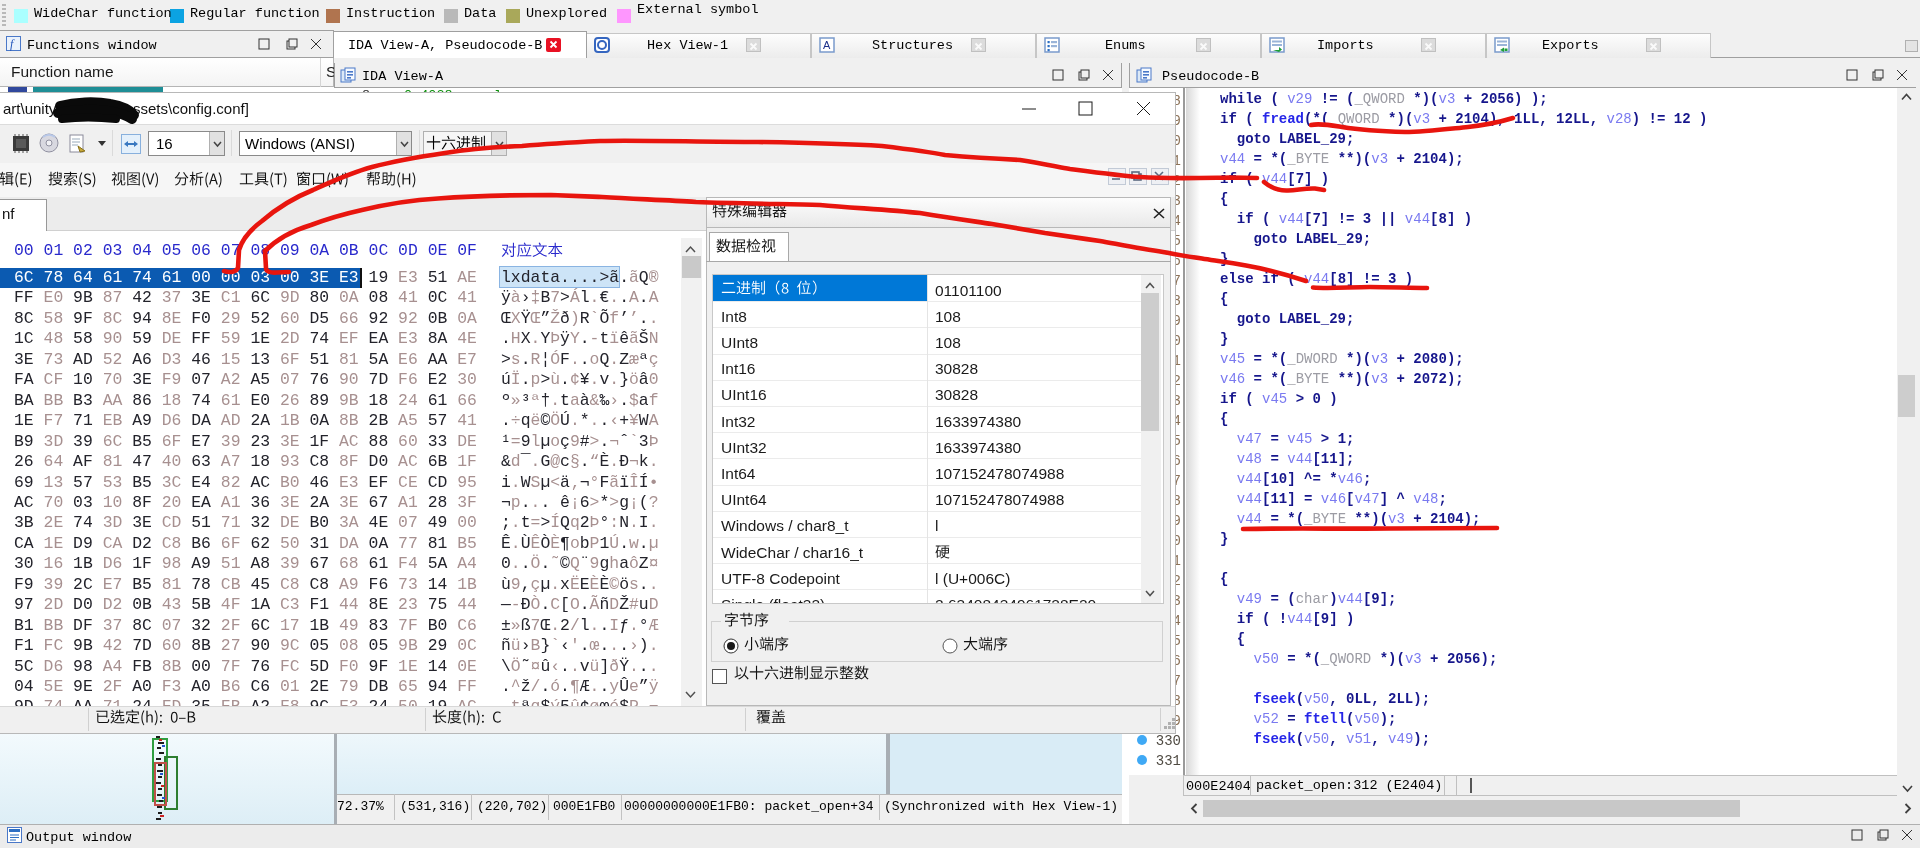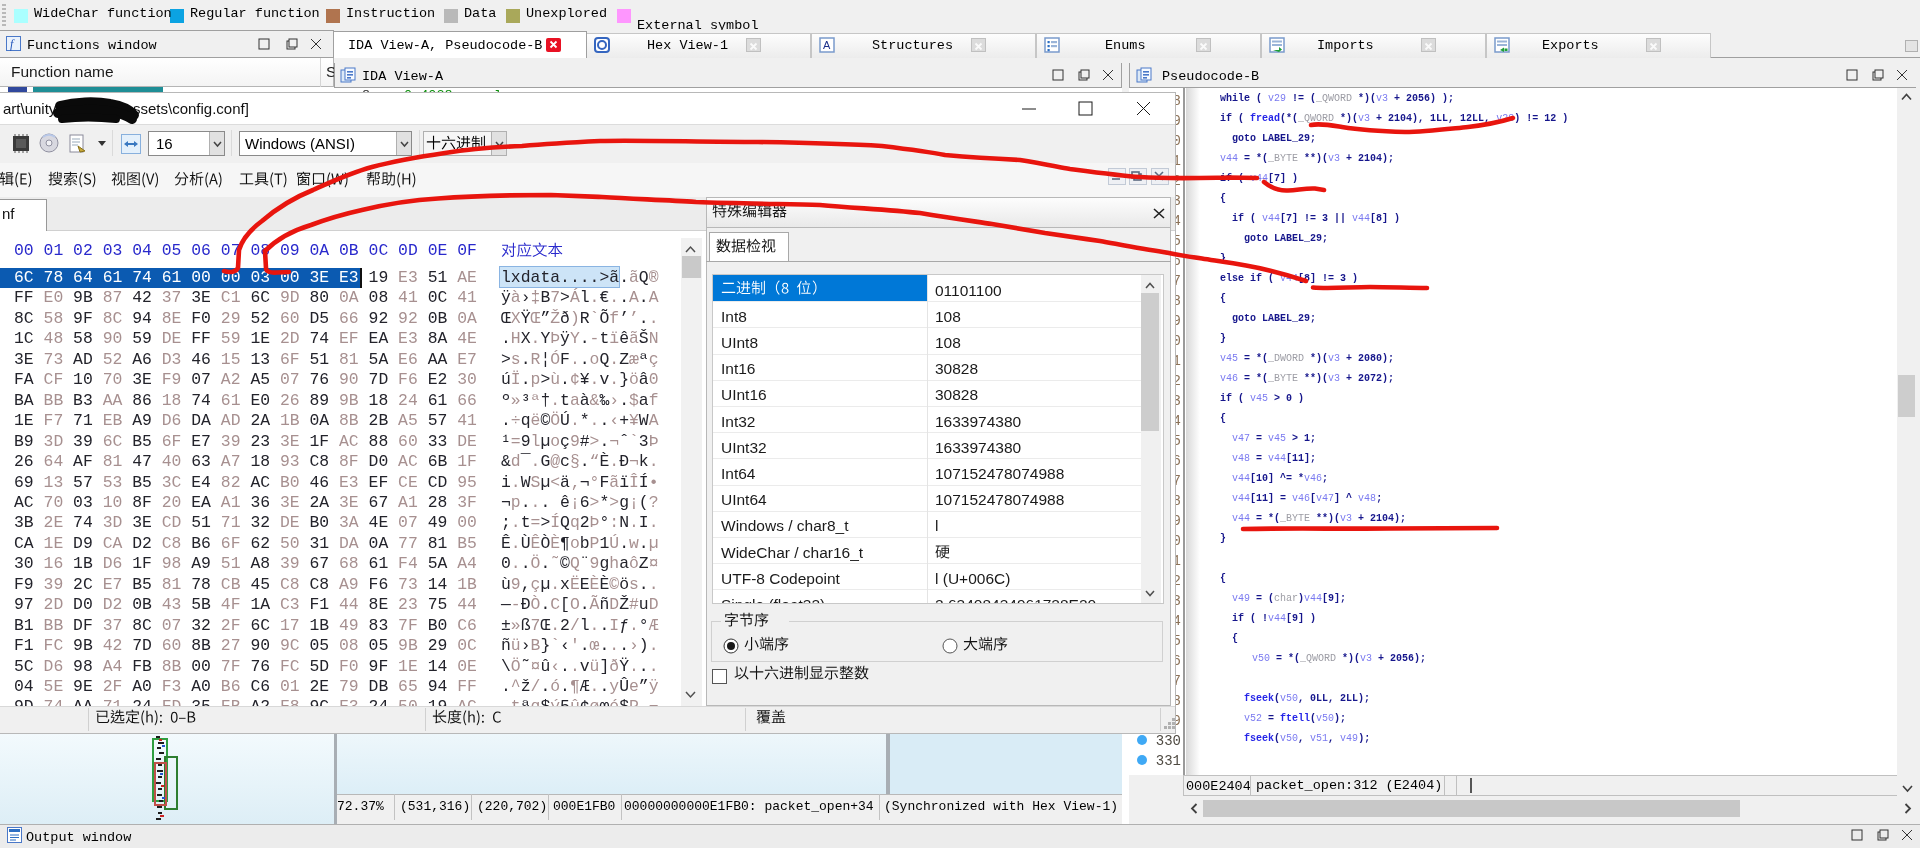--- a/index.html
+++ b/index.html
@@ -1,17 +1,17 @@
 <!DOCTYPE html>
 <html><head><meta charset="utf-8"><style>
 *{margin:0;padding:0;box-sizing:border-box}
 html,body{width:1920px;height:848px;overflow:hidden;background:#f0f0f0;position:relative;font-family:"Liberation Sans",sans-serif}
 .mono{font-family:"Liberation Mono",monospace}
 .sans{font-family:"Liberation Sans",sans-serif}
-.code{font-family:"Liberation Mono",monospace;font-size:10px;line-height:20px;white-space:pre;color:#16168c;font-weight:bold}
+.code{font-family:"Liberation Mono",monospace;font-size:14px;line-height:20px;white-space:pre;color:#16168c;font-weight:bold}
 .code .v{color:#7a7af0;font-weight:normal}
 .code .c{color:#9c9ca4;font-weight:normal}
 .code .f{color:#2525e8}
 .code .s{color:#0d7d10}
 .hx{font-family:"Liberation Mono",monospace;font-size:16.4px;line-height:20.45px;white-space:pre}
 .hb{display:inline-block;width:29.55px}
 .d{color:#23232b}.li{color:#a79090}
 .gut{font-family:"Liberation Mono",monospace;font-size:14px;color:#8c7258;line-height:20px}
 </style></head><body>
 <div style="position:absolute;left:0px;top:0px;width:1920px;height:30px;background:#f0f0f0"></div>
@@ -26,21 +26,21 @@
 <div style="position:absolute;left:464px;top:6px;width:150px;height:18px;"></div>
 <div style="position:absolute;left:506px;top:9px;width:14px;height:14px;background:#a9a85a"></div>
 <div style="position:absolute;left:526px;top:6px;width:150px;height:18px;"></div>
 <div style="position:absolute;left:617px;top:9px;width:14px;height:14px;background:#fe96fe"></div>
 <div style="position:absolute;left:0px;top:0px;width:1920px;height:30px;font-size:13.5px;color:#000">
     <span style="position:absolute;left:34px;top:6px" class="mono">WideChar function</span>
     <span style="position:absolute;left:190px;top:6px" class="mono">Regular function</span>
     <span style="position:absolute;left:346px;top:6px" class="mono">Instruction</span>
     <span style="position:absolute;left:464px;top:6px" class="mono">Data</span>
     <span style="position:absolute;left:526px;top:6px" class="mono">Unexplored</span>
-    <span style="position:absolute;left:637px;top:18px" class="mono">External symbol</span>
+    <span style="position:absolute;left:637px;top:2px" class="mono">External symbol</span>
   </div>
 <div style="position:absolute;left:330px;top:30px;width:1590px;height:28px;background:#f0f0f0;border-bottom:1px solid #9f9f9f"></div>
 <div style="position:absolute;left:586px;top:33px;width:225px;height:25px;background:linear-gradient(#fdfdfd,#ececec);border:1px solid #c6c6c6;border-bottom:none"></div>
 <div style="position:absolute;left:647px;top:37px;width:120px;height:16px;font-size:13.5px"><span class="mono">Hex View-1</span></div>
 <div style="position:absolute;left:746px;top:38px;width:15px;height:14px;background:#dcdcdc;border:1px solid #c0c0c0"><svg width="13" height="12">
       <path d="M3.5 2.5 L9.5 8.5 M9.5 2.5 L3.5 8.5" stroke="#fafafa" stroke-width="1.8"></path>
     </svg></div>
 <div style="position:absolute;left:811px;top:33px;width:225px;height:25px;background:linear-gradient(#fdfdfd,#ececec);border:1px solid #c6c6c6;border-bottom:none"></div>
 <div style="position:absolute;left:872px;top:37px;width:120px;height:16px;font-size:13.5px"><span class="mono">Structures</span></div>
 <div style="position:absolute;left:971px;top:38px;width:15px;height:14px;background:#dcdcdc;border:1px solid #c0c0c0"><svg width="13" height="12">
@@ -243,21 +243,21 @@
     <div style="position:absolute;left:36px;top:340.0px;font-style:normal" class="code">  <i class="v">v47</i> = <i class="v">v45</i> &gt; 1;</div>
     <div style="position:absolute;left:36px;top:360.0px;font-style:normal" class="code">  <i class="v">v48</i> = <i class="v">v44</i>[11];</div>
     <div style="position:absolute;left:36px;top:380.0px;font-style:normal" class="code">  <i class="v">v44</i>[10] ^= *<i class="v">v46</i>;</div>
     <div style="position:absolute;left:36px;top:400.0px;font-style:normal" class="code">  <i class="v">v44</i>[11] = <i class="v">v46</i>[<i class="v">v47</i>] ^ <i class="v">v48</i>;</div>
     <div style="position:absolute;left:36px;top:420.0px;font-style:normal" class="code">  <i class="v">v44</i> = *(<i class="c">_BYTE</i> **)(<i class="v">v3</i> + 2104);</div>
     <div style="position:absolute;left:36px;top:440.0px;font-style:normal" class="code">}</div>
     <div style="position:absolute;left:36px;top:480.0px;font-style:normal" class="code">{</div>
     <div style="position:absolute;left:36px;top:500.0px;font-style:normal" class="code">  <i class="v">v49</i> = (<i class="c">char</i>)<i class="v">v44</i>[9];</div>
     <div style="position:absolute;left:36px;top:520.0px;font-style:normal" class="code">  if ( !<i class="v">v44</i>[9] )</div>
     <div style="position:absolute;left:36px;top:540.0px;font-style:normal" class="code">  {</div>
-    <div style="position:absolute;left:44px;top:560.0px;font-style:normal" class="code">    <i class="v">v50</i> = *(<i class="c">_QWORD</i> *)(<i class="v">v3</i> + 2056);</div>
+    <div style="position:absolute;left:36px;top:560.0px;font-style:normal" class="code">    <i class="v">v50</i> = *(<i class="c">_QWORD</i> *)(<i class="v">v3</i> + 2056);</div>
     <div style="position:absolute;left:36px;top:600.0px;font-style:normal" class="code">    <i class="f">fseek</i>(<i class="v">v50</i>, 0LL, 2LL);</div>
     <div style="position:absolute;left:36px;top:620.0px;font-style:normal" class="code">    <i class="v">v52</i> = <i class="f">ftell</i>(<i class="v">v50</i>);</div>
     <div style="position:absolute;left:36px;top:640.0px;font-style:normal" class="code">    <i class="f">fseek</i>(<i class="v">v50</i>, <i class="v">v51</i>, <i class="v">v49</i>);</div>
   </div>
 <style>.code i{font-style:normal}.hl{background:#ffff00;font-weight:bold;padding:2.7px 4px 2.7px 2px;margin-left:-2px}</style>
 <div style="position:absolute;left:1183px;top:775px;width:714px;height:21px;background:#f0f0f0;border:1px solid #c0c0c0;border-right:none"></div>
 <div style="position:absolute;left:1186px;top:778px;width:520px;height:16px;font-size:13.5px;color:#000"><span class="mono">000E2404</span><span class="mono" style="position:absolute;left:70px">packet_open:312 (E2404)</span></div>
 <div style="position:absolute;left:1250px;top:775px;width:1px;height:21px;background:#c0c0c0"></div>
 <div style="position:absolute;left:1444px;top:775px;width:1px;height:21px;background:#c0c0c0"></div>
 <div style="position:absolute;left:1456px;top:775px;width:1px;height:21px;background:#c0c0c0"></div>

